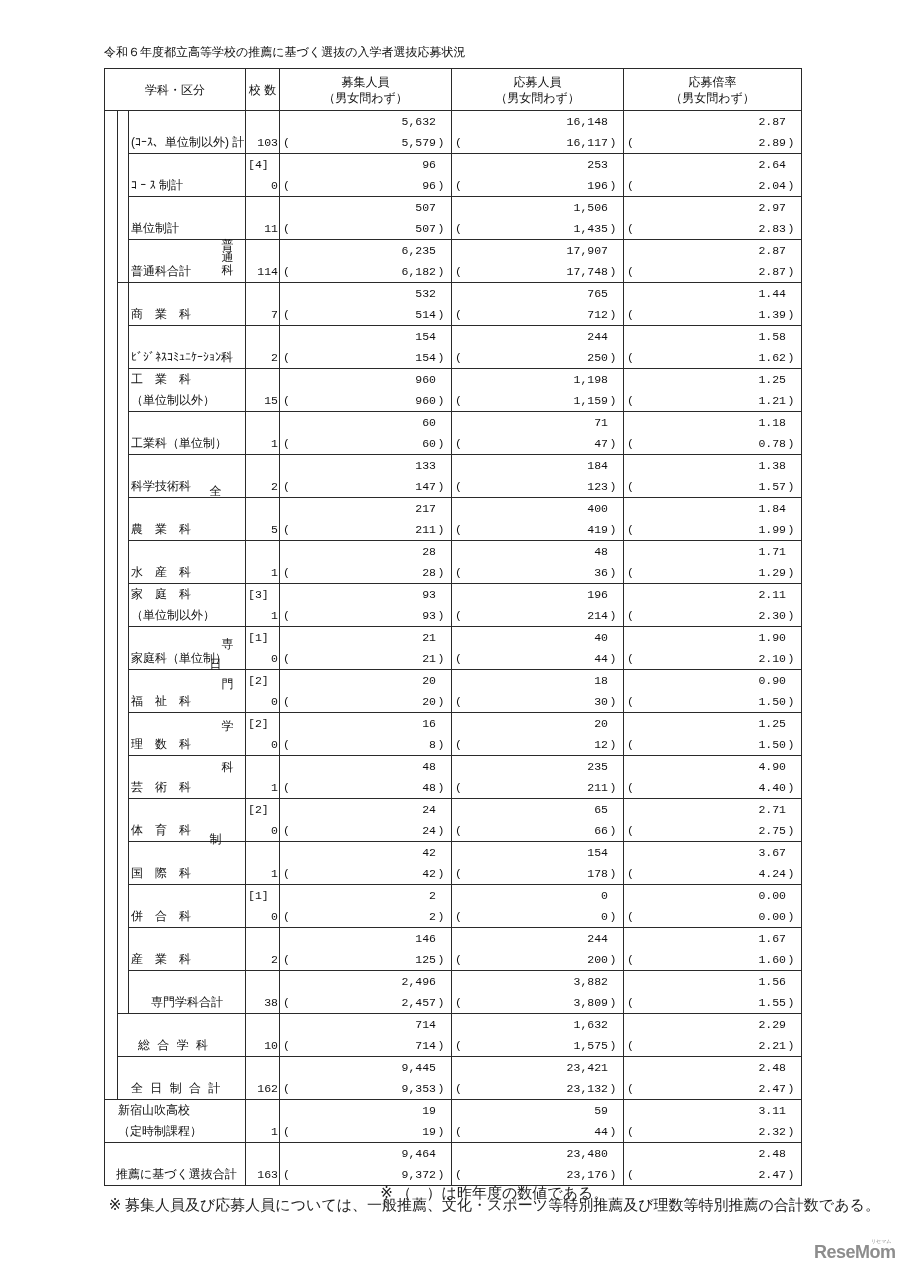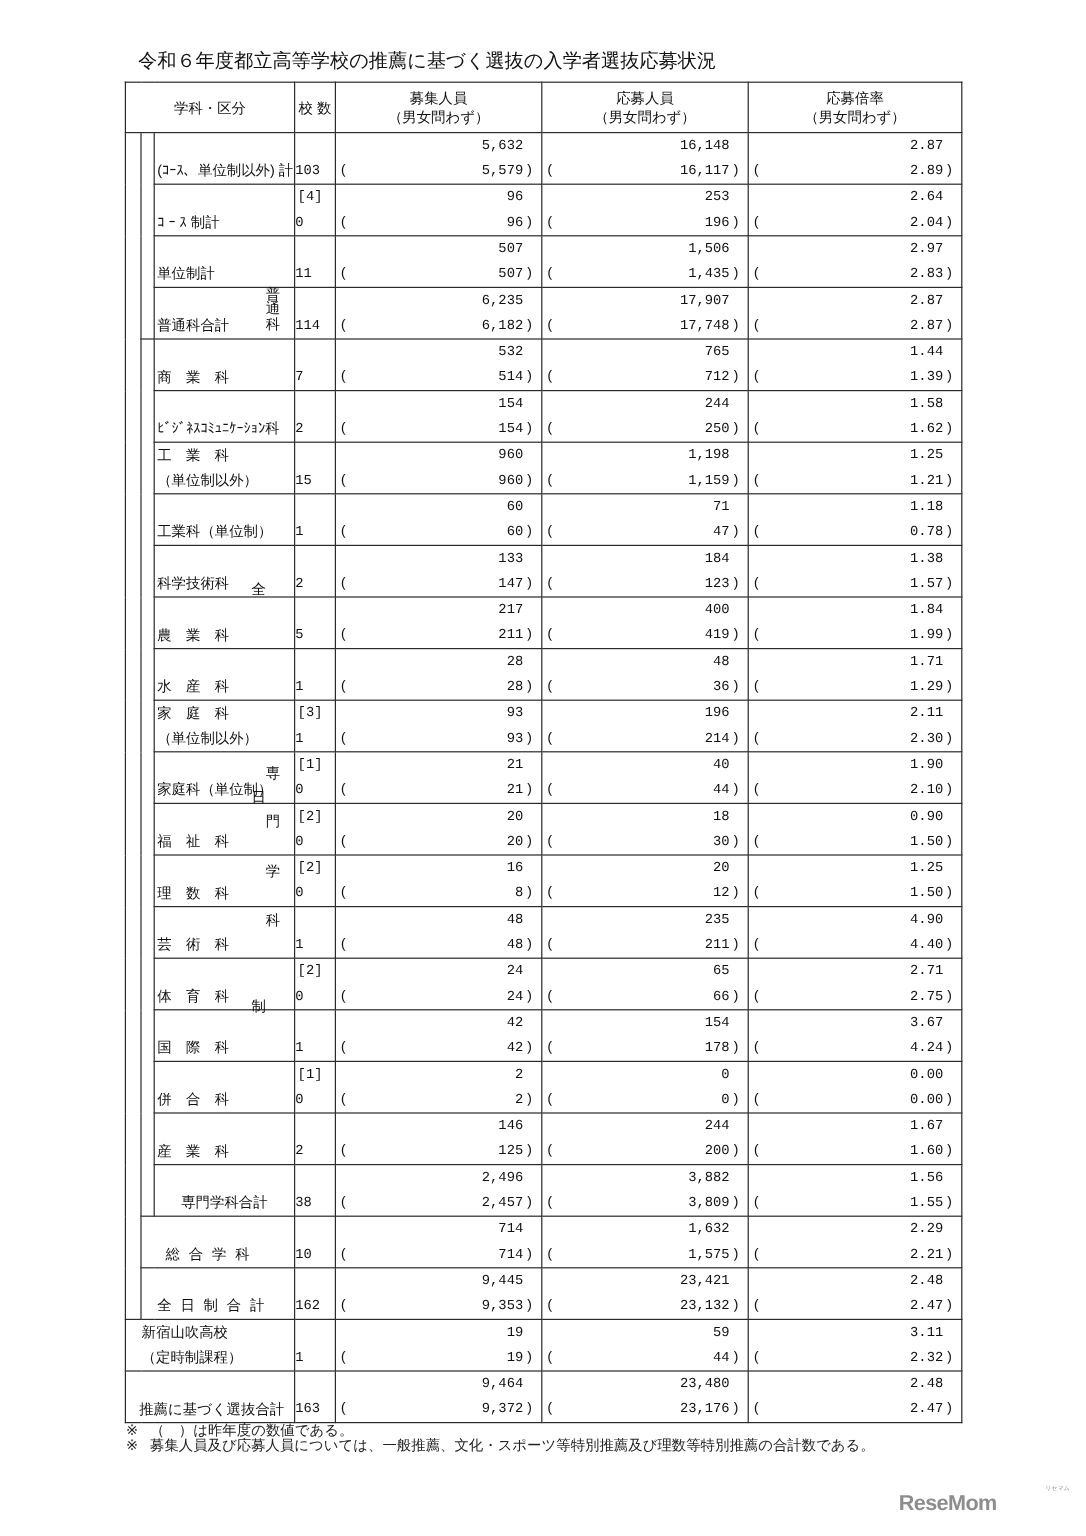--- a/index.html
+++ b/index.html
@@ -1,54 +1,54 @@
 <!DOCTYPE html>
 <html><head>
 <meta charset="utf-8">
 <style>
   html, body { margin:0; padding:0; background:#fff; }
   .page { position:relative; width:905px; height:1280px; background:#fff; overflow:hidden;
           font-family:"Liberation Sans","DejaVu Sans",sans-serif; color:#111; }
-  .title { position:absolute; left:104px; top:44px; font-size:16px; line-height:16px; white-space:nowrap;margin-left:11px; }
+  .title { position:absolute; left:104px; top:44px; font-size:12px; line-height:16px; white-space:nowrap; }
 
   table.main { position:absolute; left:104px; top:68px; border-collapse:collapse; table-layout:fixed; width:697px; }
   table.main td, table.main th { border:1px solid #2a2a2a; padding:0; vertical-align:top; font-weight:normal; }
   tr.hdr { height:42px; }
   tr.hdr th { font-size:12px; line-height:16px; text-align:center; vertical-align:middle; white-space:nowrap; }
   tr.dr { height:43px; }
 
   .l1, .l2 { height:21px; line-height:21px; white-space:nowrap; }
   table.main td.lab { font-size:12px; padding-left:2px; overflow:visible; }
   table.main td.lab.small { font-size:12px; }
   table.main td.lab.ind-senmon { padding-left:22px; }
   table.main td.lab.ind-sogo { padding-left:20px; word-spacing:4px; }
   table.main td.lab.ind-zen { padding-left:13px; word-spacing:4px; }
   table.main td.lab.ind-yamabuki { padding-left:13px; }
   table.main td.lab.ind-total { padding-left:11px; }
 
   table.main td.sch { font-family:"Liberation Mono",monospace; font-size:11.5px; }
   .sch .l1 { text-align:left; padding-left:2px; }
-  .sch .l2 { padding-right:1px; }
+  .sch .l2 { text-align:right; padding-right:1px; }
 
   table.main td.num { font-family:"Liberation Mono",monospace; font-size:11.5px; }
   .num .l1 { text-align:right; padding-right:15px; }
   .num .l2 { display:flex; padding:0 5px 0 3px; }
   .num .l2 .v { margin-left:auto; }
   .num .l2 .pc { width:10px; text-align:center; }
 
   .vlabel { position:absolute; writing-mode:vertical-rl; font-size:12px; line-height:13px; width:13px; white-space:nowrap; }
   .vl-zen { left:104px; top:406px; letter-spacing:174px; }
   .vl-futsu { left:116px; top:159px; letter-spacing:13px; }
   .vl-senmon { left:116px; top:559px; letter-spacing:41px; }
 
-  .notes { position:absolute; left:105px; top:1187px; font-size:12px; line-height:11.5px; color:#222; }
+  .notes { position:absolute; left:105px; top:1187px; font-size:15px; line-height:11.5px; color:#222;text-align:center; }
   .note { white-space:nowrap; }
   .note .mark { display:inline-block; width:20px; }
 
-  .logo { position:absolute; left:749px; top:1241px; font-size:18px; font-weight:bold; color:#8d8d8d; letter-spacing:-0.5px; line-height:22px; }
+  .logo { position:absolute; left:814px; top:1241px; font-size:18px; font-weight:bold; color:#8d8d8d; letter-spacing:-0.5px; line-height:22px; }
   .logo-kana { position:absolute; left:871px; top:1238px; font-size:5px; color:#8d8d8d; line-height:6px; }
 </style>
 </head>
 <body>
 
 <div class="page">
 
   <div class="title">令和６年度都立高等学校の推薦に基づく選抜の入学者選抜応募状況</div>
 
   <table class="main">

